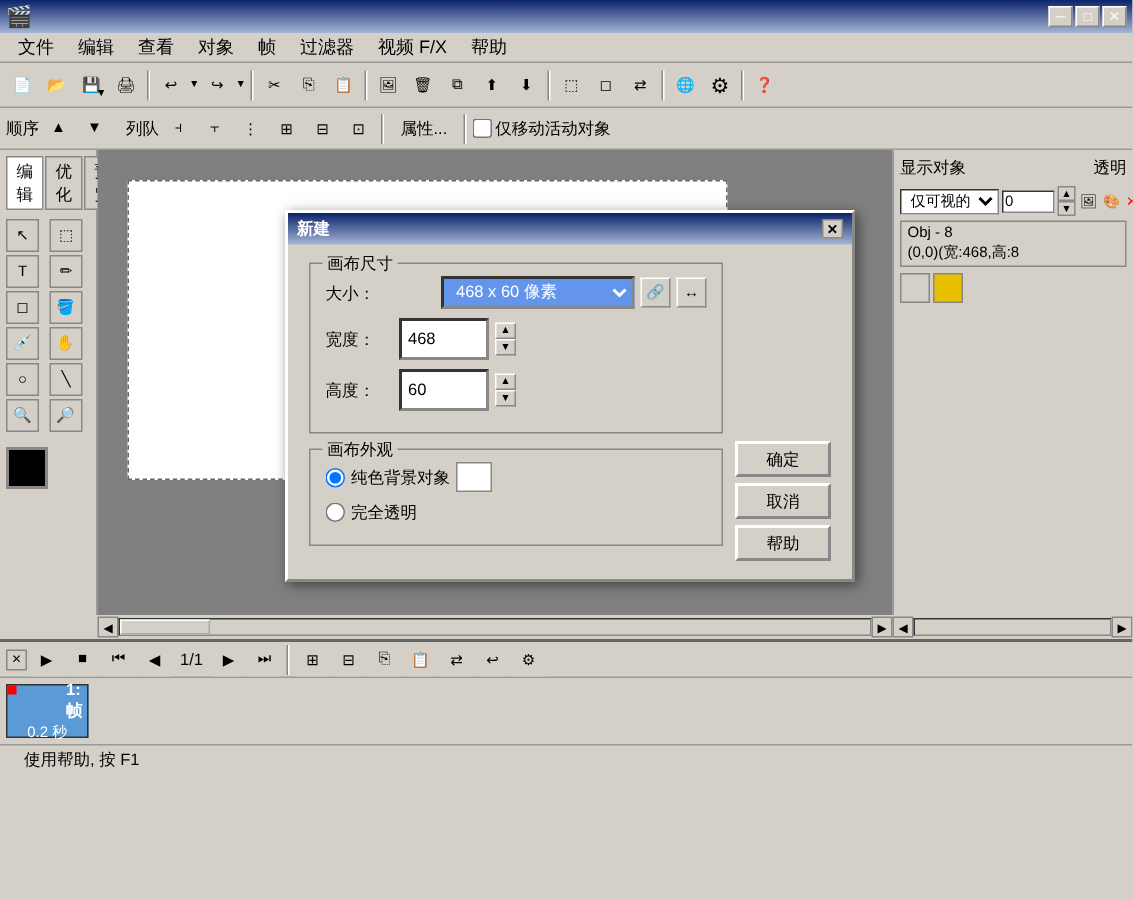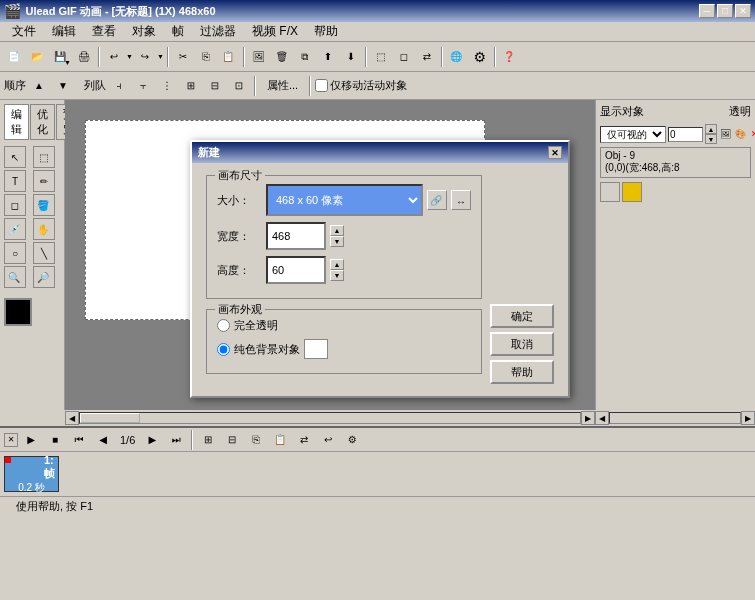--- a/index.html
+++ b/index.html
@@ -348,21 +348,22 @@
       font-size: 11px;
       width: 45px;
     }
     .dialog-select {
       flex: 1;
       font-size: 11px;
       border: 2px inset #888;
       background: #6495ed;
       color: white;
       padding: 2px 4px;
-      height: 32px;
+      height: 22px;
+      margin-left: 28px;
     }
     .dialog-input {
       width: 60px;
       font-size: 11px;
       border: 2px inset #888;
       background: white;
       padding: 2px 4px;
       height: 28px;
     }
     .stepper-btn {
@@ -421,21 +422,20 @@
       align-items: center;
       justify-content: center;
     }
   </style>
 </head>
 <body>
 
 <div class="title-bar">
   <div style="display:flex;align-items:center;gap:4px;">
     <span style="font-size:14px;">🎬</span>
-    <span class="title-bar-text">Ulead GIF 动画 - [无标题] (1X) 468x60</span>
   </div>
   <div class="title-bar-buttons">
     <div class="title-btn">─</div>
     <div class="title-btn">□</div>
     <div class="title-btn close-btn">✕</div>
   </div>
 </div>
 
 <div class="menu-bar">
   <span class="menu-item">文件</span>
@@ -542,21 +542,21 @@
       <div style="display:flex;flex-direction:column;">
         <div style="width:12px;height:10px;background:#d4d0c8;border:1px solid #888;font-size:7px;display:flex;align-items:center;justify-content:center;cursor:pointer;">▲</div>
         <div style="width:12px;height:10px;background:#d4d0c8;border:1px solid #888;font-size:7px;display:flex;align-items:center;justify-content:center;cursor:pointer;">▼</div>
       </div>
       <div class="toolbar-btn" style="font-size:9px;">🖼</div>
       <div class="toolbar-btn" style="font-size:9px;">🎨</div>
       <div class="toolbar-btn" style="font-size:9px;color:red;">✕</div>
 
     </div>
     <div class="obj-info">
-      <div>Obj - 9</div>
+      <div>Obj - 8</div>
       <div>(0,0)(宽:468,高:8</div>
     </div>
 
     <div style="display:flex;gap:2px;margin-top:4px;">
       <div style="width:20px;height:20px;background:#d4d0c8;border:1px solid #888;"></div>
       <div style="width:20px;height:20px;background:#e8c000;border:1px solid #888;"></div>
     </div>
   </div>
 </div>
 
@@ -576,21 +576,21 @@
   </div>
 </div>
 
 <div class="timeline">
   <div class="timeline-toolbar">
     <div style="width:14px;height:14px;background:#d4d0c8;border:1px solid #888;display:flex;align-items:center;justify-content:center;font-size:8px;cursor:pointer;">✕</div>
     <div class="toolbar-btn">▶</div>
     <div class="toolbar-btn">■</div>
     <div class="toolbar-btn">⏮</div>
     <div class="toolbar-btn">◀</div>
-    <span style="font-size:11px;padding:0 4px;">1/6</span>
+    <span style="font-size:11px;padding:0 4px;">1/1</span>
     <div class="toolbar-btn">▶</div>
     <div class="toolbar-btn">⏭</div>
     <div class="toolbar-separator"></div>
     <div class="toolbar-btn">⊞</div>
     <div class="toolbar-btn">⊟</div>
     <div class="toolbar-btn">⎘</div>
     <div class="toolbar-btn">📋</div>
     <div class="toolbar-btn">⇄</div>
     <div class="toolbar-btn">↩</div>
     <div class="toolbar-btn">⚙</div>
@@ -645,27 +645,27 @@
               <div class="stepper-group">
                 <div class="stepper-btn">▲</div>
                 <div class="stepper-btn">▼</div>
               </div>
             </div>
           </div>
 
           <div class="dialog-section">
             <span class="dialog-section-title">画布外观</span>
             <div class="radio-row">
-              <input type="radio" name="bg" style="">
-              <span>完全透明</span>
-            </div>
-            <div class="radio-row">
               <input type="radio" name="bg" checked="" style="">
               <span>纯色背景对象</span>
               <div class="color-box"></div>
+            </div>
+            <div class="radio-row">
+              <input type="radio" name="bg" style="">
+              <span>完全透明</span>
             </div>
           </div>
         </div>
 
         <div style="display:flex;flex-direction:column;gap:4px;padding-top:8px;">
           <button class="dialog-btn">确定</button>
           <button class="dialog-btn">取消</button>
           <button class="dialog-btn">帮助</button>
         </div>
       </div>

